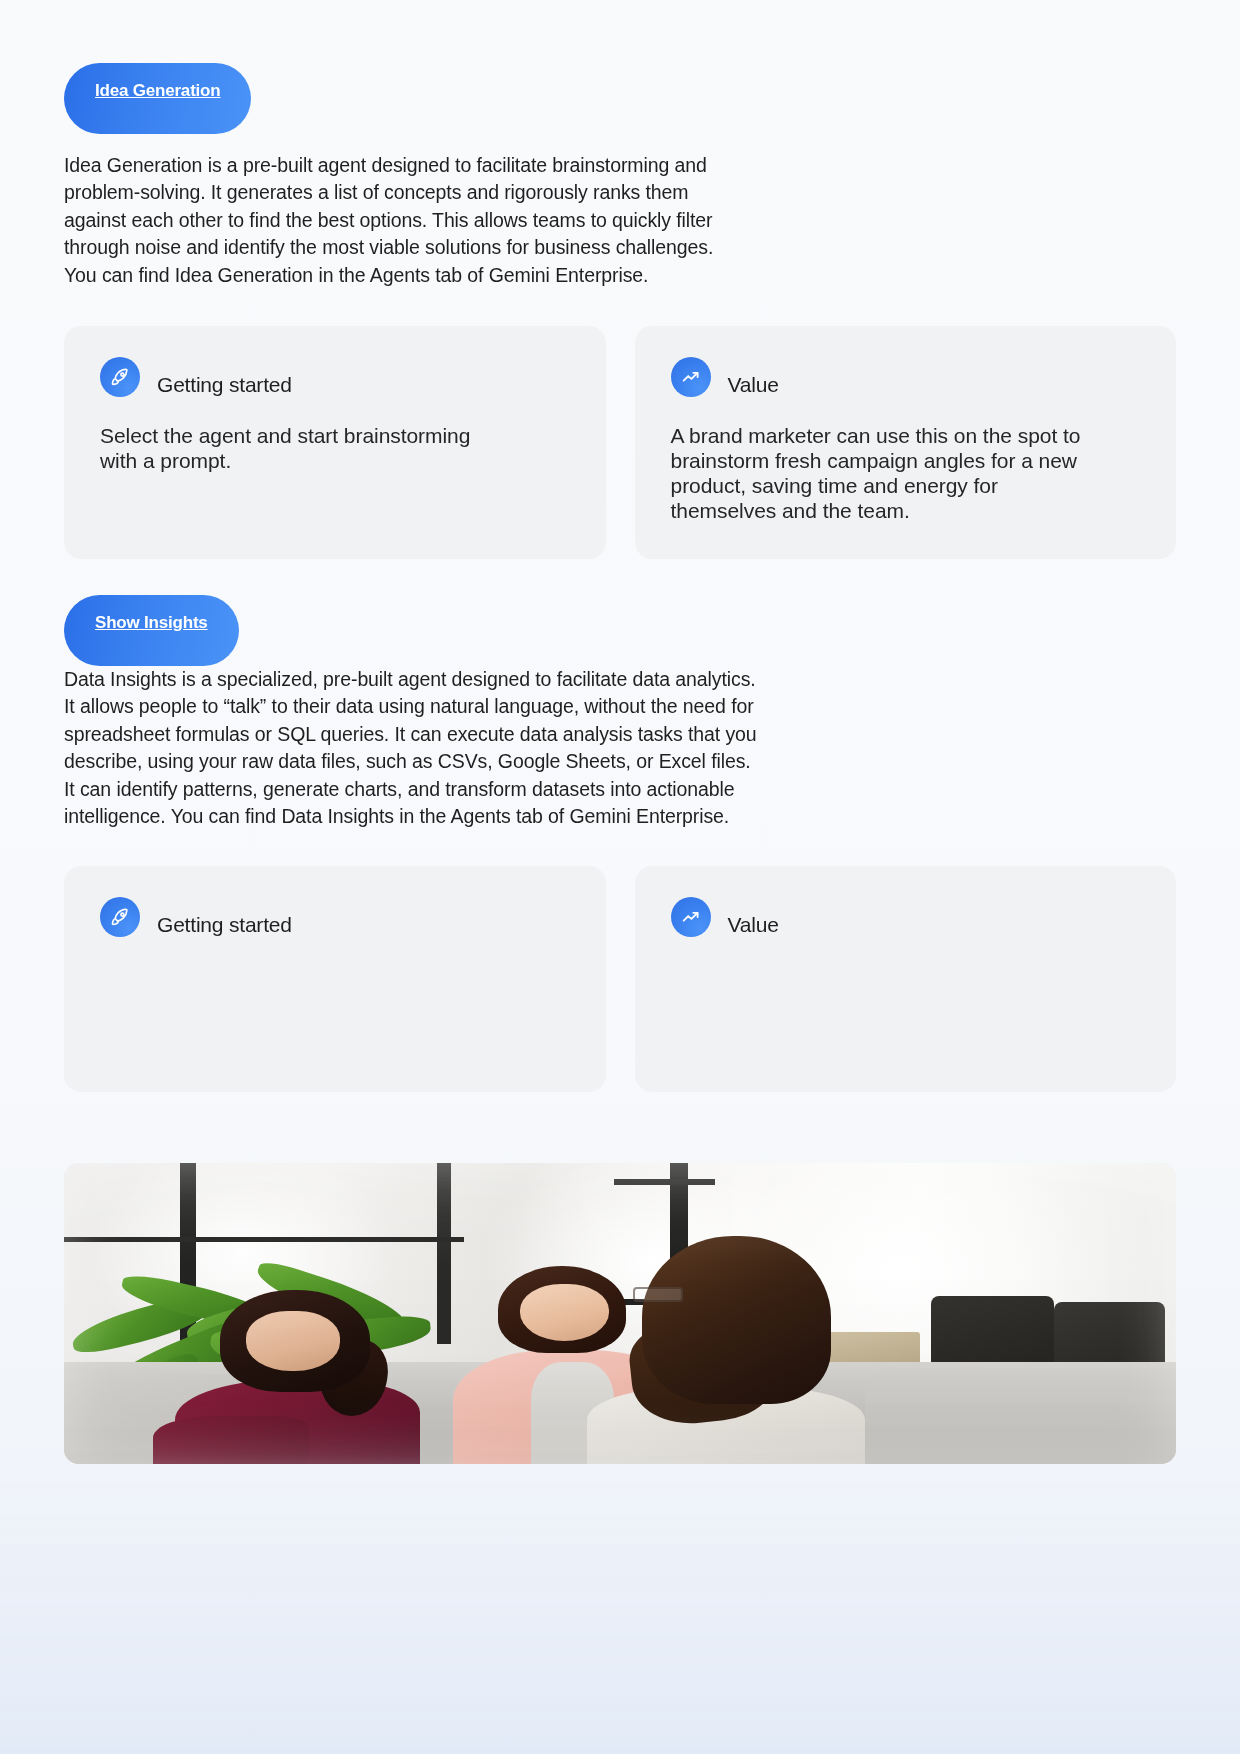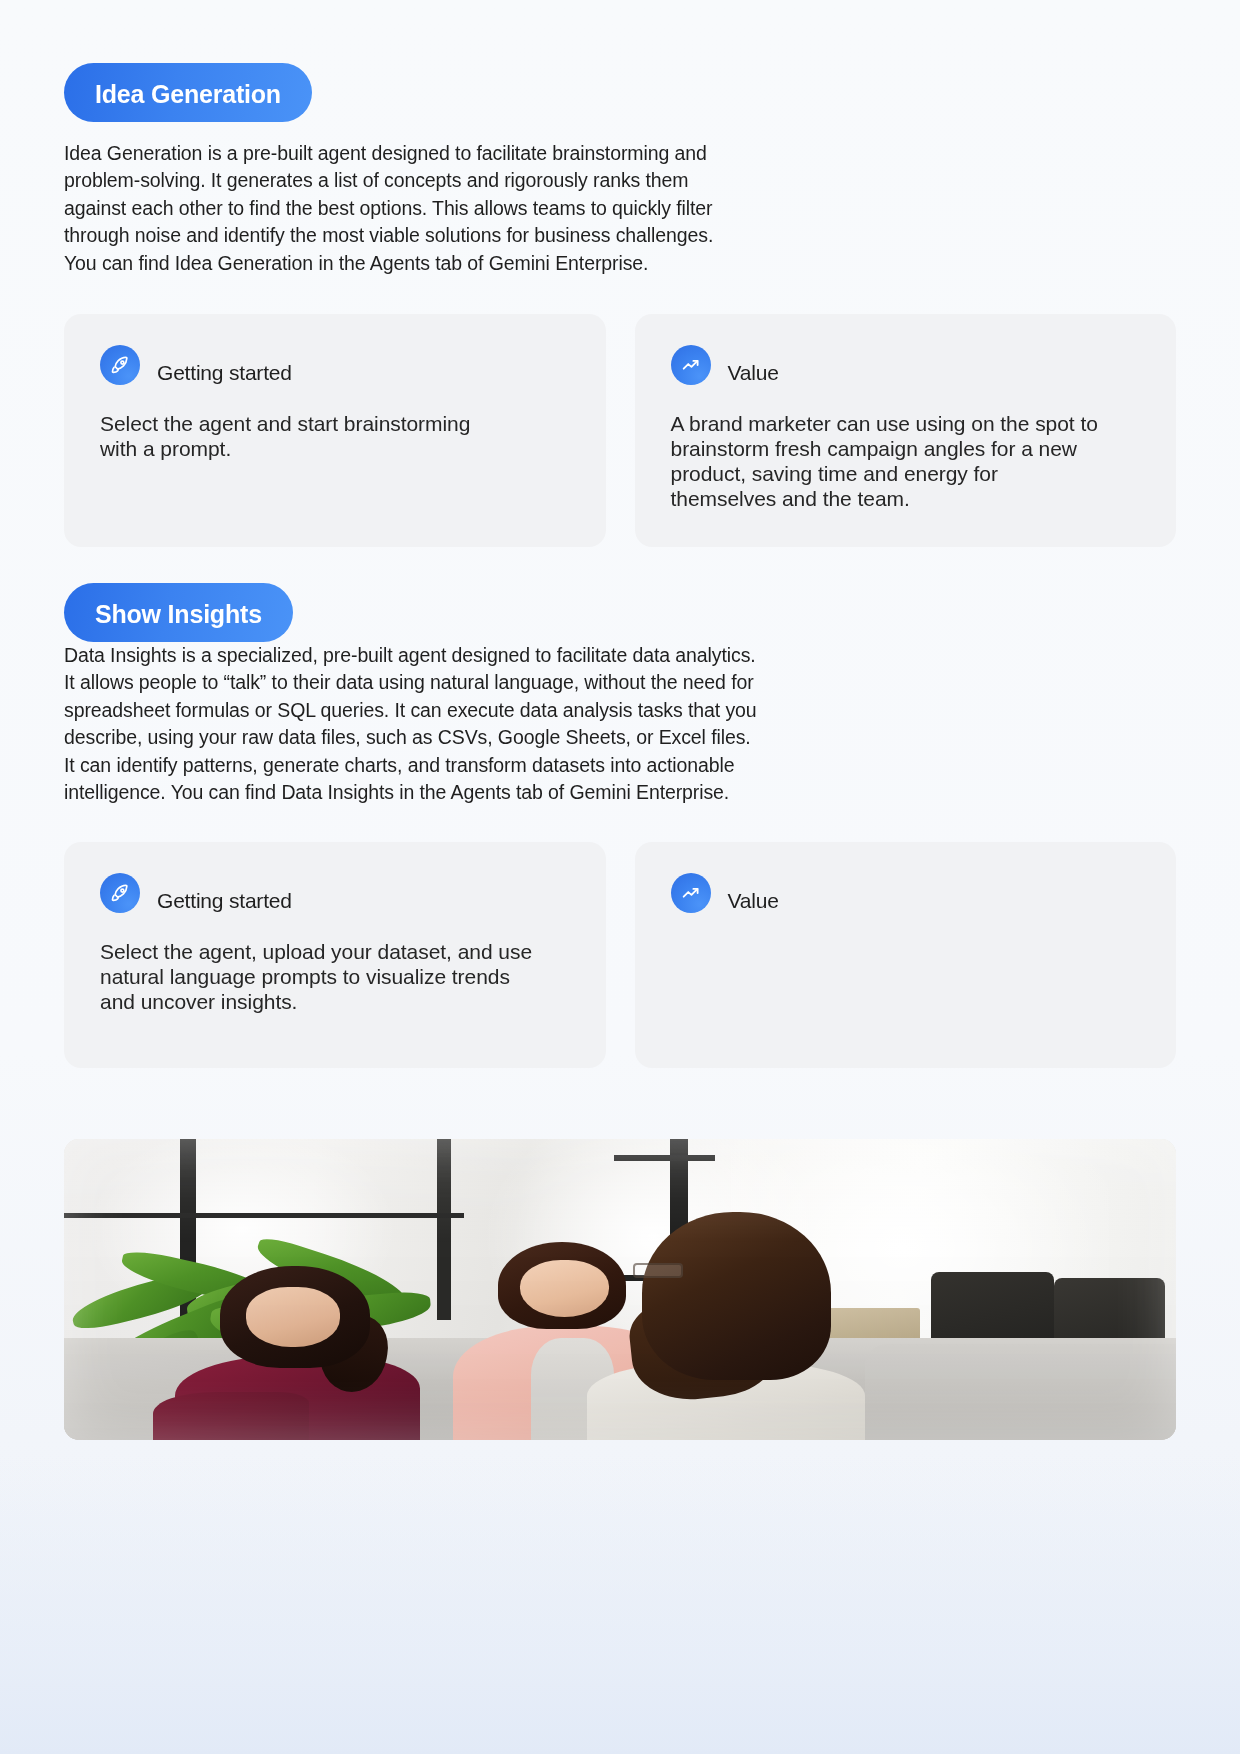--- a/index.html
+++ b/index.html
@@ -41,26 +41,27 @@
   .content {
     position: relative;
     padding: 0 64px;
   }
 
   
   .pill {
     display: inline-block;
     background: linear-gradient(100deg, #2b6fe8 0%, #3b82f0 45%, #4a93f7 100%);
     color: #ffffff;
-    font-size: 25px;
+    font-size: 17px;
     font-weight: 700;
     letter-spacing: -0.2px;
     line-height: 1;
-    padding: 19px 31px 15px;
+    padding: 19px 31px 35px;
     border-radius: 999px;
+    text-decoration: underline;
   }
 
   .section-intro {
     font-size: 19.5px;
     line-height: 27.4px;
     color: #1f1f1f;
     letter-spacing: -0.1px;
     white-space: pre-line;
   }
 
@@ -337,21 +338,21 @@
       <div class="card">
         <div class="card-head">
           <span class="icon-circle">
             <svg width="22" height="22" viewBox="0 0 24 24" fill="none" stroke="#ffffff" stroke-width="2" stroke-linecap="round" stroke-linejoin="round">
               <polyline points="4,16 9,11 12.5,14 19,7.5"></polyline>
               <polyline points="14.6,7.5 19.2,7.5 19.2,12"></polyline>
             </svg>
           </span>
           <span class="card-title">Value</span>
         </div>
-        <p class="card-body">A brand marketer can use using on the spot to
+        <p class="card-body">A brand marketer can use this on the spot to
 brainstorm fresh campaign angles for a new
 product, saving time and energy for
 themselves and the team.</p>
       </div>
 
     </div>
 
     <div class="block-data-pill">
       <span class="pill">Show Insights</span>
     </div>
@@ -369,23 +370,20 @@
         <div class="card-head">
           <span class="icon-circle">
             <svg width="22" height="22" viewBox="0 0 24 24" fill="none" stroke="#ffffff" stroke-width="1.8" stroke-linecap="round" stroke-linejoin="round">
               <path d="M5.5 14.5c-1.2 1.2-1.6 3.2-1.7 4.6-.05.6.4 1.05 1 1 1.4-.1 3.4-.5 4.6-1.7"></path>
               <path d="M10.2 17.3 6.7 13.8c.4-2.4 1.6-4.7 3.4-6.5 2.7-2.7 6-3.6 8.3-3.7.6 0 1.1.5 1.05 1.1-.15 2.3-1.05 5.6-3.7 8.3-1.8 1.8-4.1 3-6.5 3.4z"></path>
               <circle cx="14.6" cy="9.4" r="1.6"></circle>
             </svg>
           </span>
           <span class="card-title">Getting started</span>
         </div>
-        <p class="card-body">Select the agent, upload your dataset, and use
-natural language prompts to visualize trends
-and uncover insights.</p>
       </div>
 
       <div class="card">
         <div class="card-head">
           <span class="icon-circle">
             <svg width="22" height="22" viewBox="0 0 24 24" fill="none" stroke="#ffffff" stroke-width="2" stroke-linecap="round" stroke-linejoin="round">
               <polyline points="4,16 9,11 12.5,14 19,7.5"></polyline>
               <polyline points="14.6,7.5 19.2,7.5 19.2,12"></polyline>
             </svg>
           </span>

